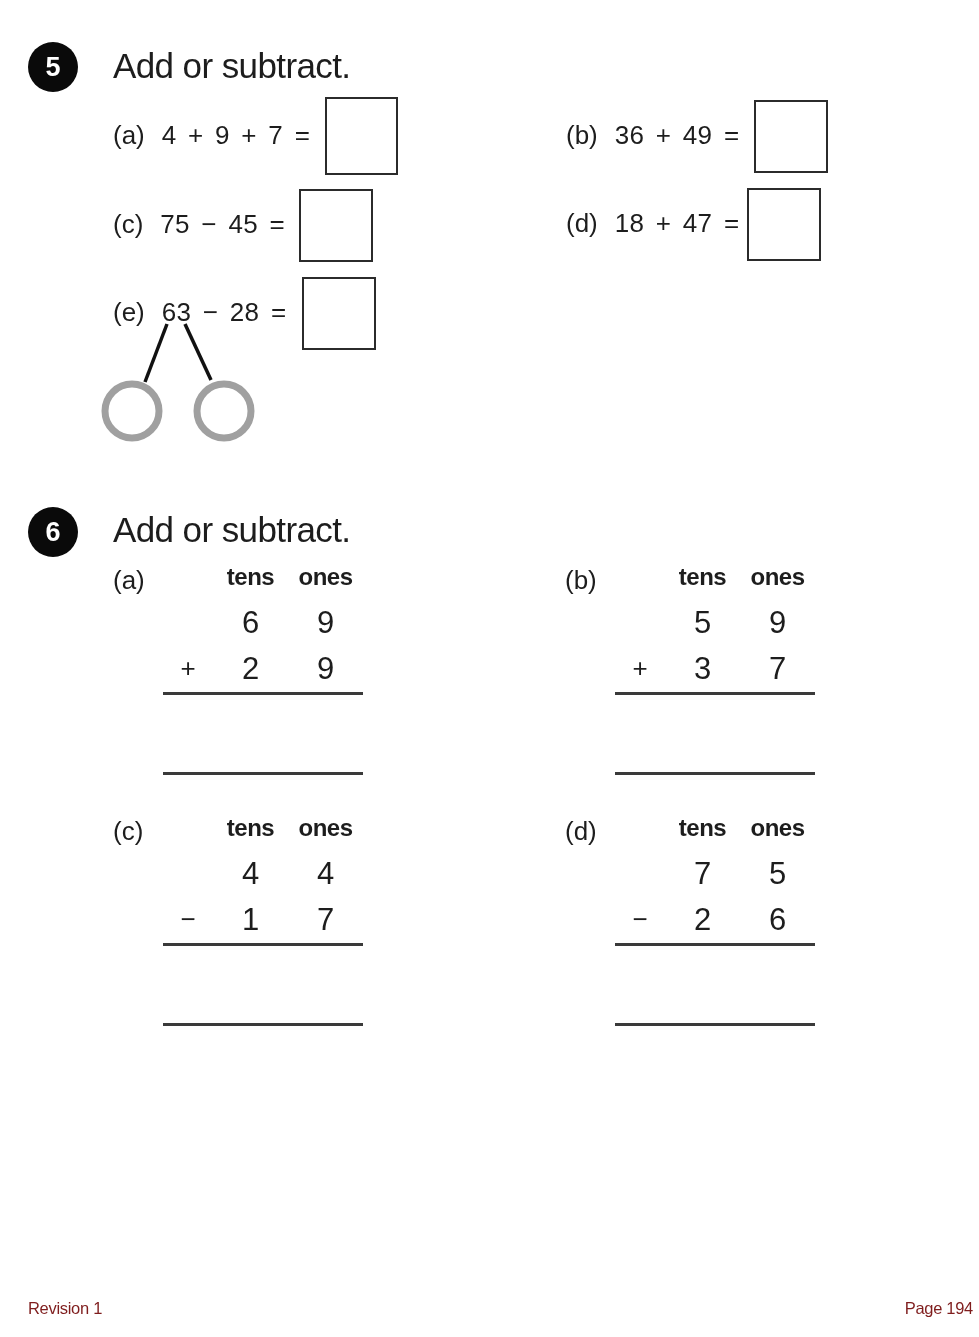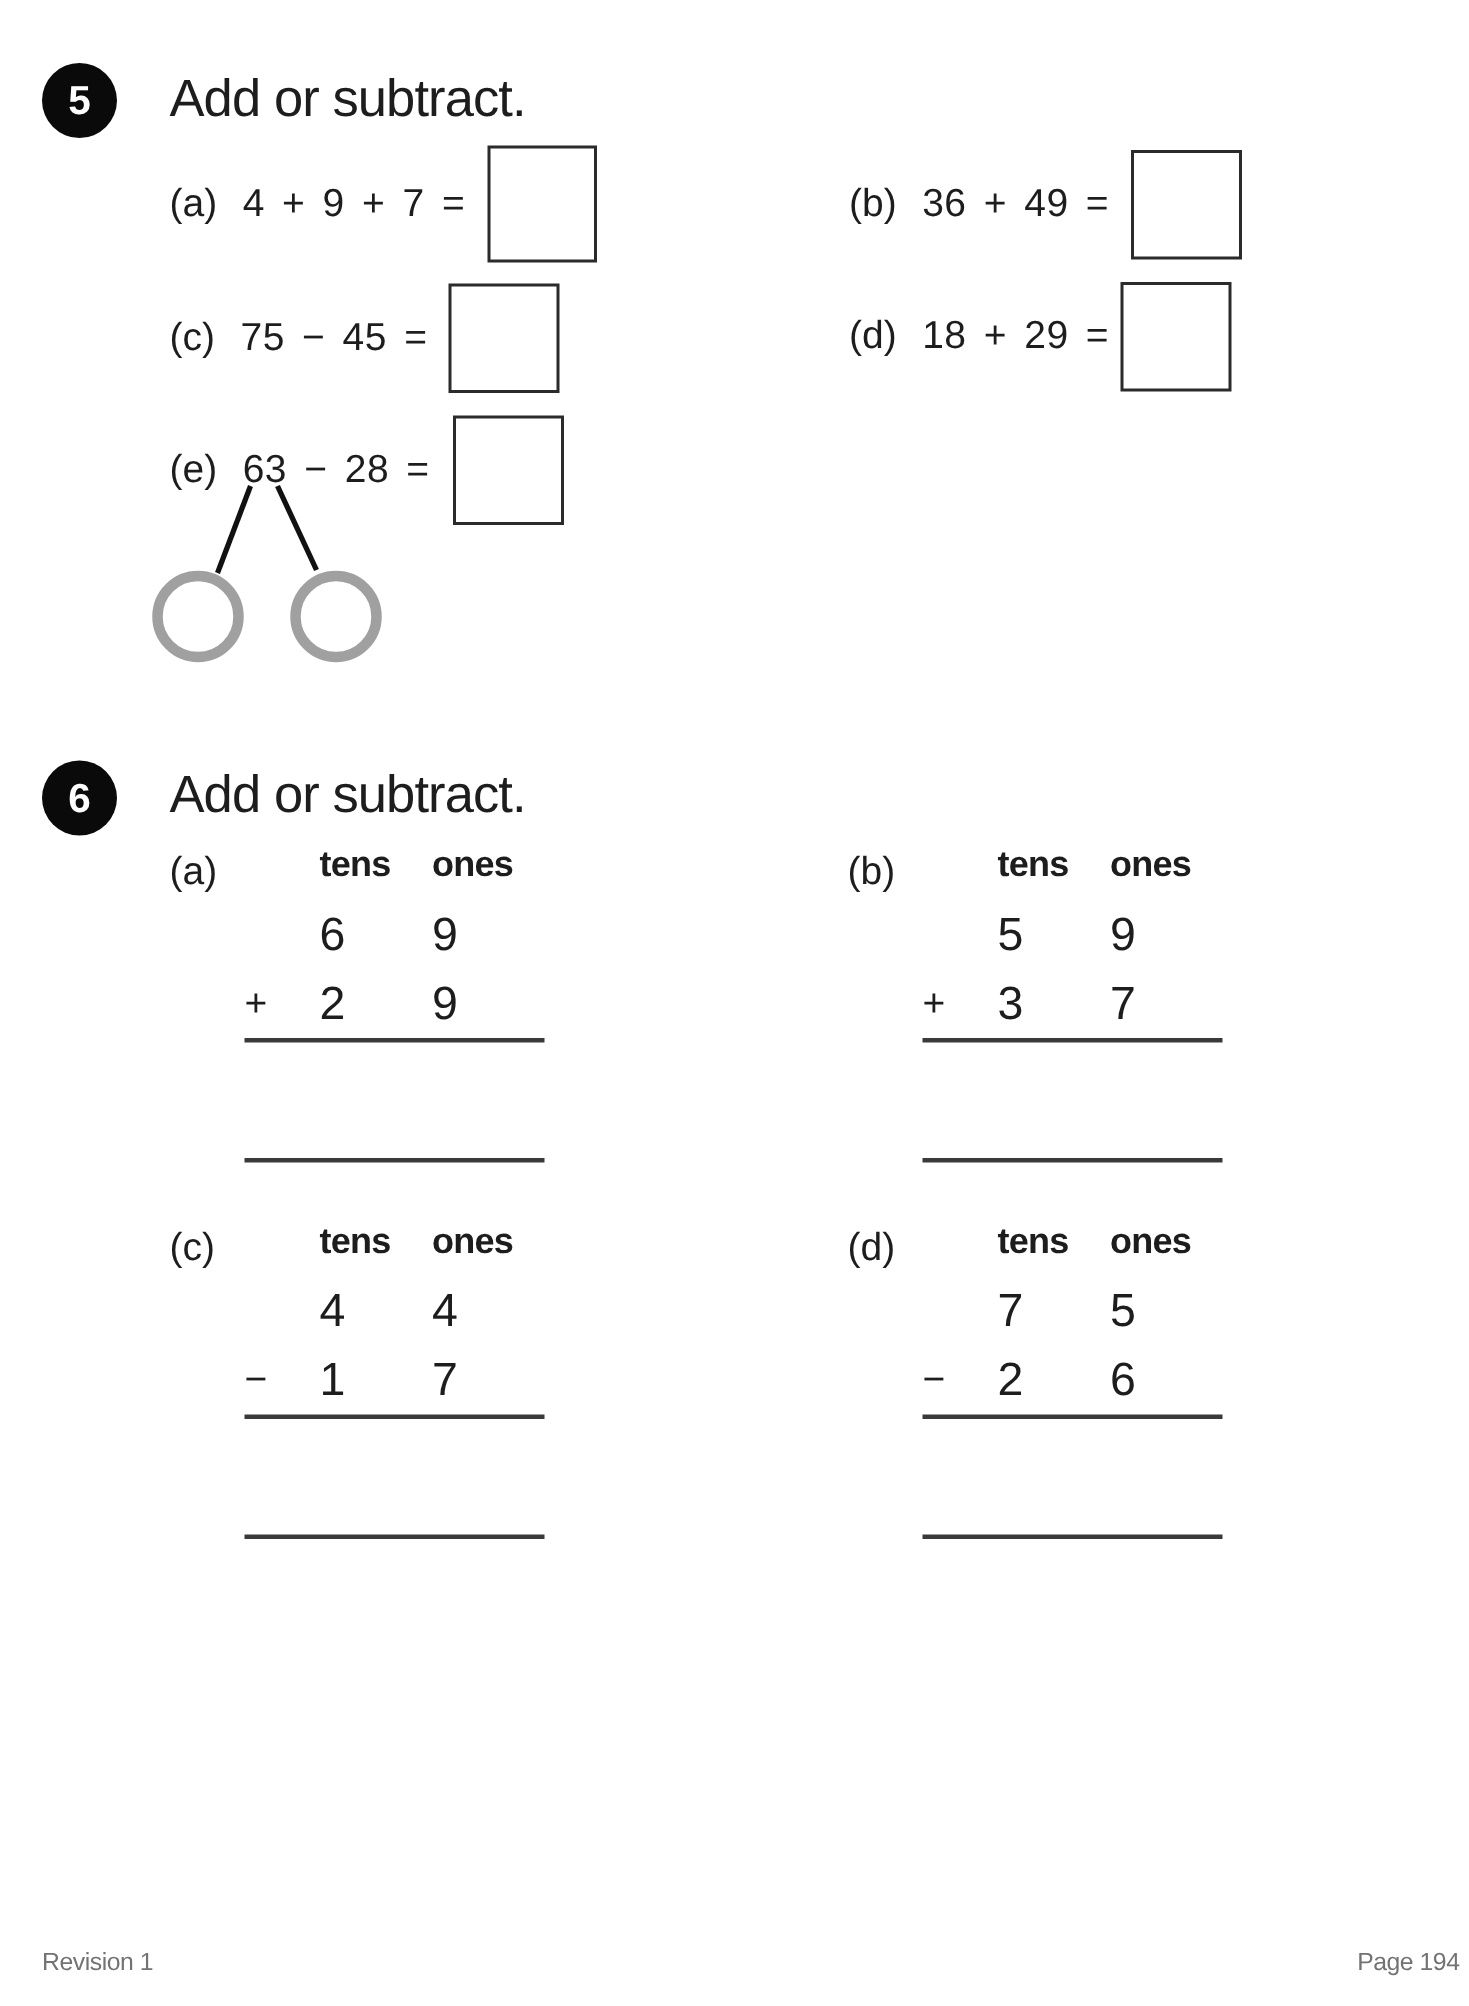--- a/index.html
+++ b/index.html
@@ -38,31 +38,31 @@
   #bond{position:absolute;left:95px;top:310px}
 
   
   .q6-block{position:absolute;width:260px;height:215px}
   #blk-a{left:113px;top:565px}
   #blk-b{left:565px;top:565px}
   #blk-c{left:113px;top:816px}
   #blk-d{left:565px;top:816px}
   .part-label{position:absolute;left:0;top:2px;font-size:26px;line-height:1}
   .col-row{position:absolute;left:50px;width:200px;display:grid;grid-template-columns:50px 75px 75px;line-height:1}
-  .col-row span{text-align:left}
+  .col-row span{text-align:center}
   .col-row.head{top:0;font-size:24px;font-weight:700;letter-spacing:-0.5px}
   .col-row.r1{top:42px;font-size:31px}
   .col-row.r2{top:88px;font-size:31px}
   .col-row .op{font-size:26px;line-height:31px}
   .rule{position:absolute;left:50px;width:200px;border-top:3px solid #3a3a3a}
   .rule.l1{top:127px}
   .rule.l2{top:207px}
 
   
-  .footer{position:absolute;font-size:16.5px;letter-spacing:-0.3px;color:#737373}
+  .footer{position:absolute;font-size:16.5px;letter-spacing:-0.3px;color:#7f1d1d}
   #footer-left{left:28px;top:1299px}
   #footer-right{right:6px;top:1299px}
 </style>
 </head>
 <body>
 
 <div class="page">
 
   <div class="badge" id="badge5">
     <span>5</span>
@@ -82,21 +82,21 @@
   <div class="ansbox" id="box-b"></div>
 
   <div class="qrow" id="row-c">
     <span class="plabel">(c)</span>
     <span class="expr">75 − 45 =</span>
   </div>
   <div class="ansbox" id="box-c"></div>
 
   <div class="qrow" id="row-d">
     <span class="plabel">(d)</span>
-    <span class="expr">18 + 29 =</span>
+    <span class="expr">18 + 47 =</span>
   </div>
   <div class="ansbox" id="box-d"></div>
 
   <div class="qrow" id="row-e">
     <span class="plabel">(e)</span>
     <span class="expr">63 − 28 =</span>
   </div>
   <div class="ansbox" id="box-e"></div>
 
   <svg id="bond" width="170" height="140" viewBox="0 0 170 140">

